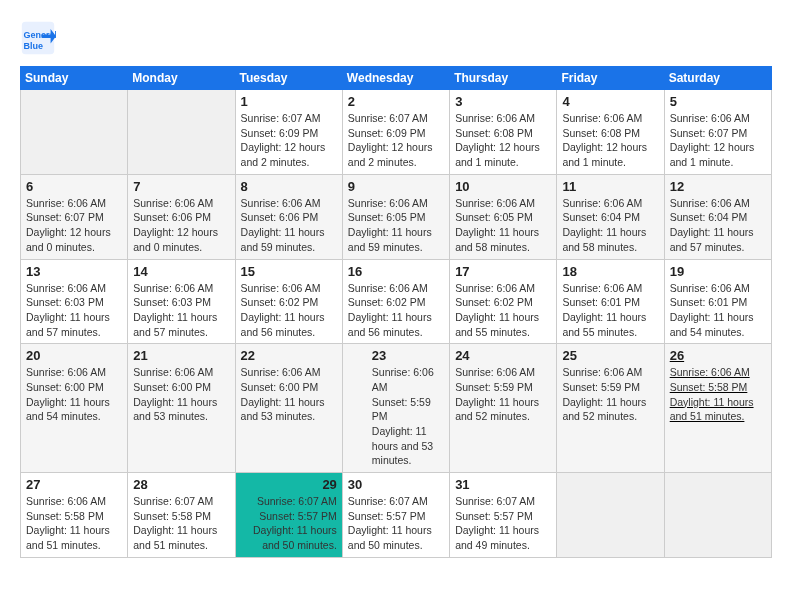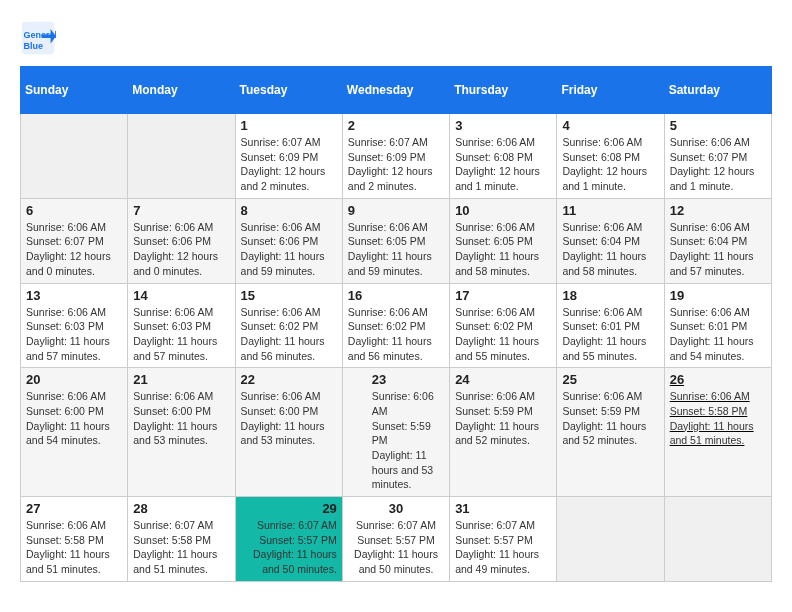--- a/index.html
+++ b/index.html
@@ -40,21 +40,21 @@
       margin-top: 2px;
     }
     .calendar {
       width: 100%;
       border-collapse: collapse;
       font-size: 11px;
     }
     .calendar thead tr th {
       background: #1a73e8;
       color: #fff;
-      padding: 16px 4px;
+      padding: 4px 4px;
       text-align: left;
       font-size: 12px;
       font-weight: bold;
       border: 1px solid #1a73e8;
     }
     .calendar tbody tr td {
       border: 1px solid #ccc;
       vertical-align: top;
       padding: 4px 5px;
       width: calc(100%/7);
@@ -241,21 +241,21 @@
           <div class="day-detail">Sunrise: 6:06 AM<br>Sunset: 5:58 PM<br>Daylight: 11 hours and 51 minutes.</div>
         </td>
         <td style="background: rgb(255, 255, 255);">
           <span class="day-number">28</span>
           <div class="day-detail">Sunrise: 6:07 AM<br>Sunset: 5:58 PM<br>Daylight: 11 hours and 51 minutes.</div>
         </td>
         <td style="background: #14b8a6; text-align: right;">
           <span class="day-number">29</span>
           <div class="day-detail">Sunrise: 6:07 AM<br>Sunset: 5:57 PM<br>Daylight: 11 hours and 50 minutes.</div>
         </td>
-        <td style="background: rgb(255, 255, 255); text-align: center;">
+        <td style="background: rgb(255, 255, 255);">
           <span class="day-number">30</span>
           <div class="day-detail">Sunrise: 6:07 AM<br>Sunset: 5:57 PM<br>Daylight: 11 hours and 50 minutes.</div>
         </td>
         <td style="background: rgb(255, 255, 255);">
           <span class="day-number">31</span>
           <div class="day-detail">Sunrise: 6:07 AM<br>Sunset: 5:57 PM<br>Daylight: 11 hours and 49 minutes.</div>
         </td>
         <td class="empty-cell"></td>
         <td class="empty-cell"></td>
       </tr>

